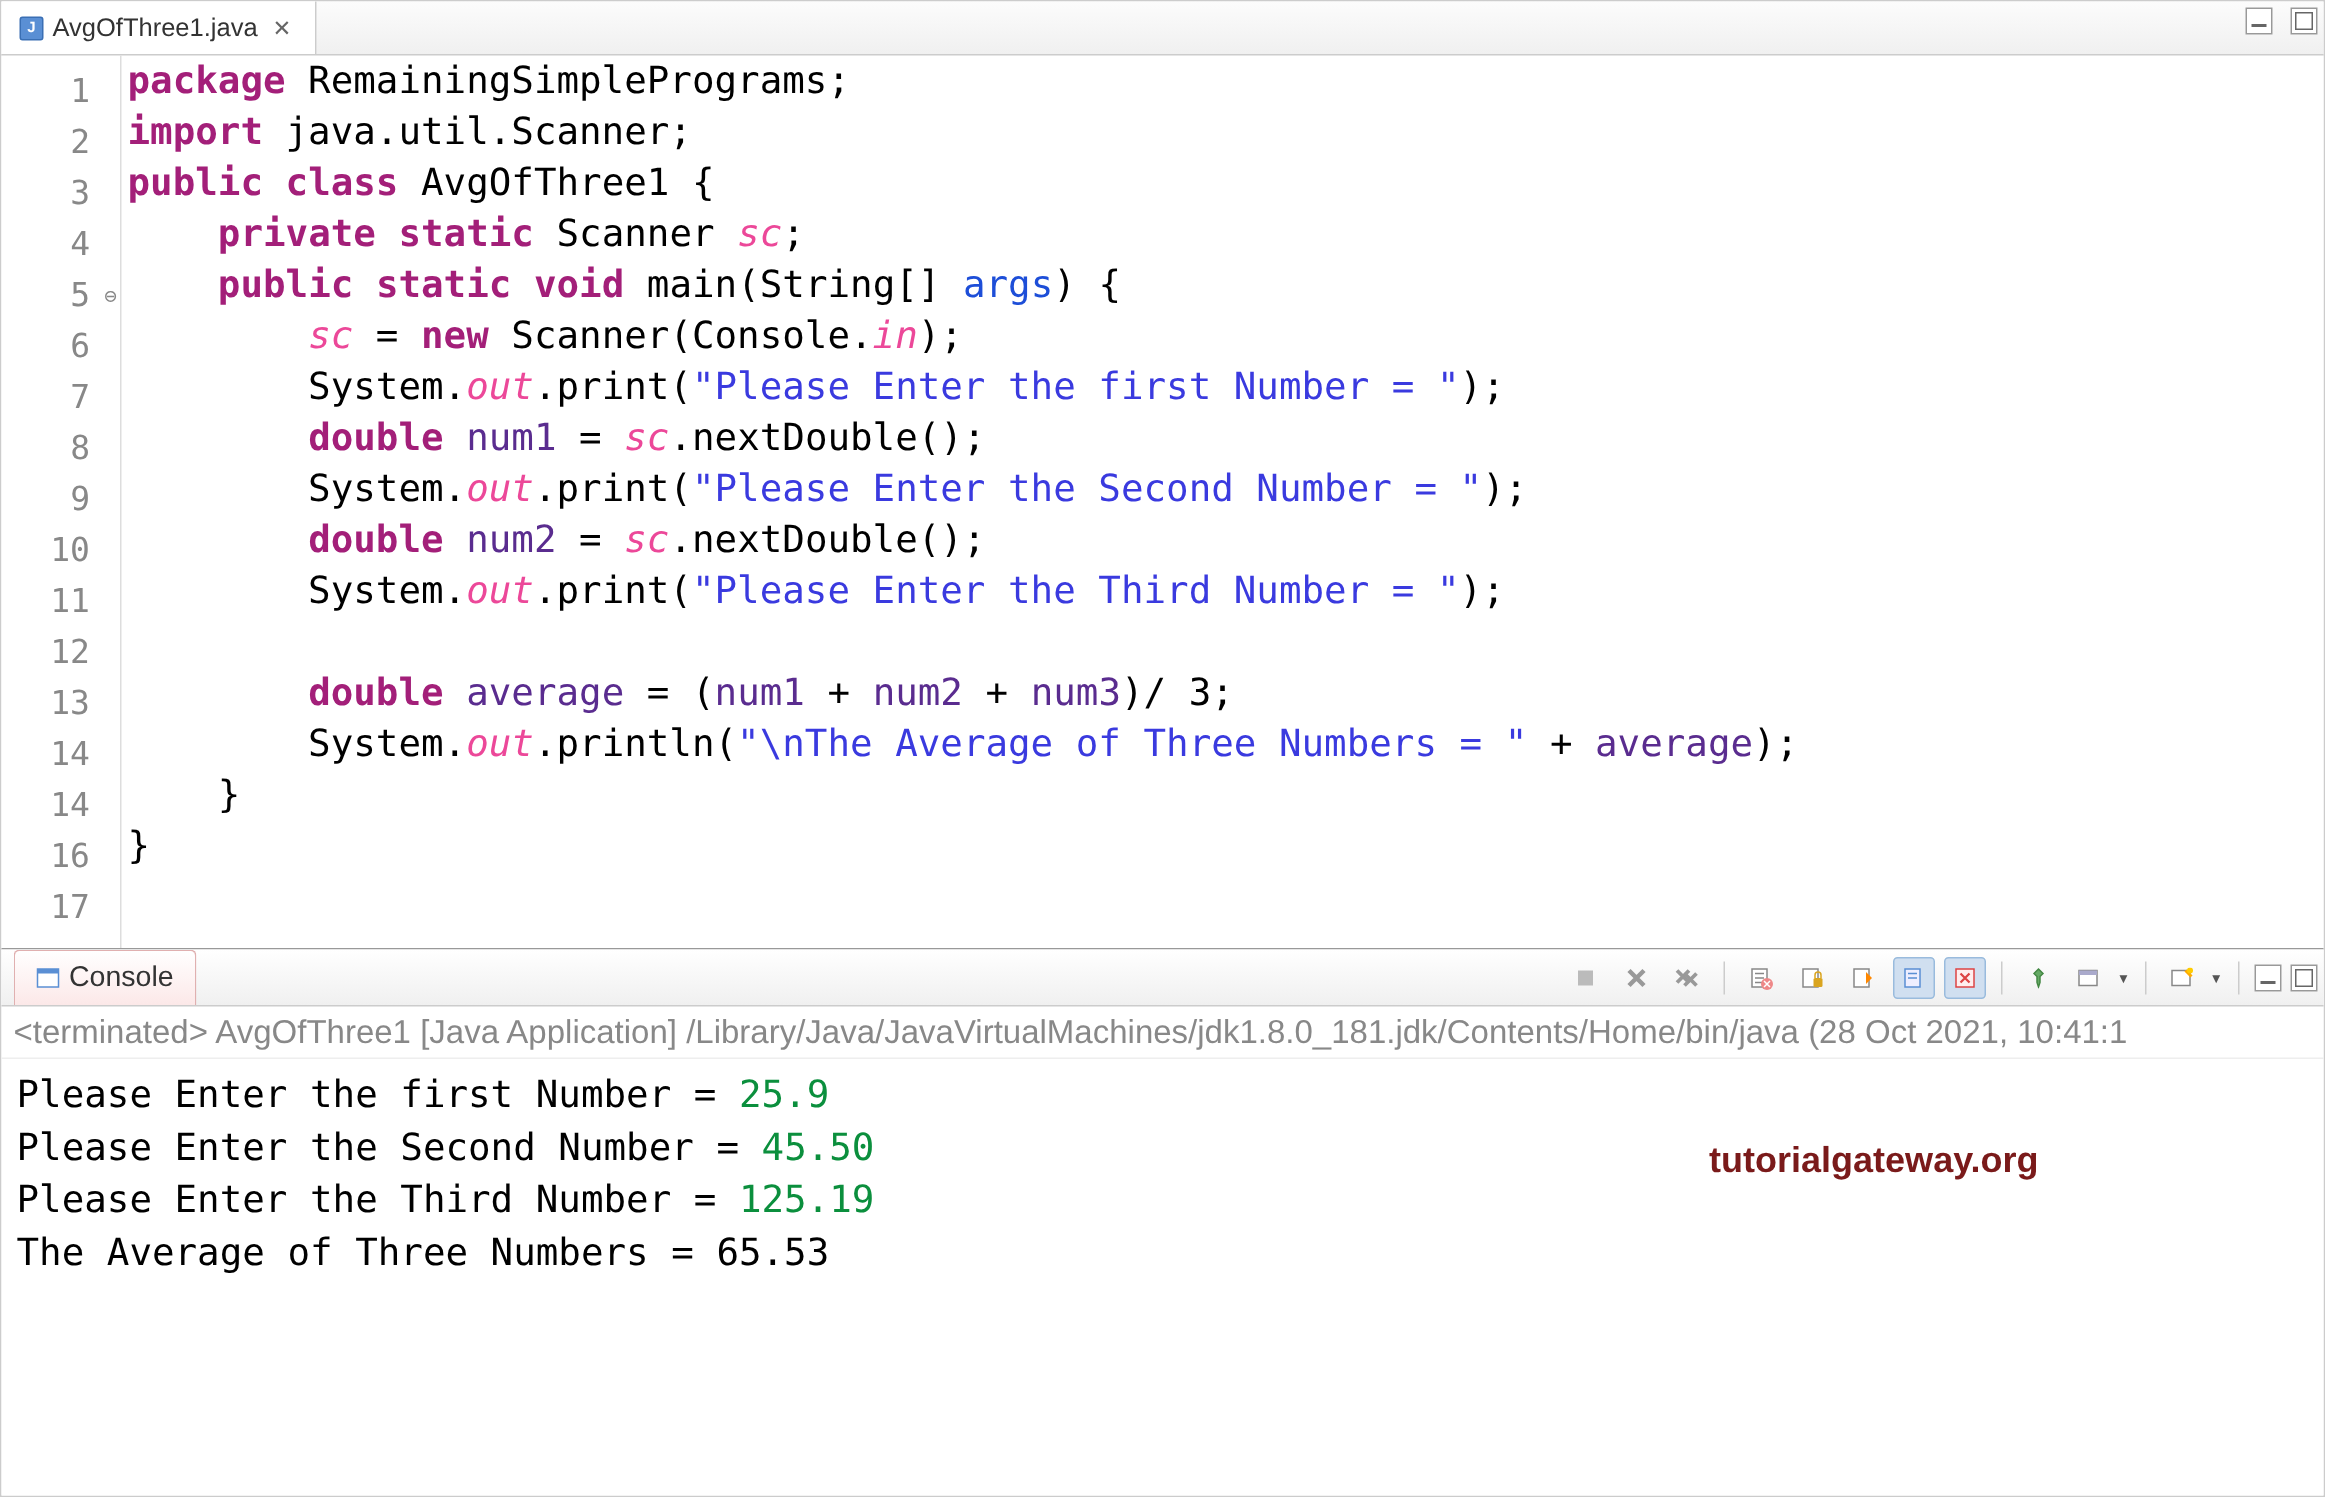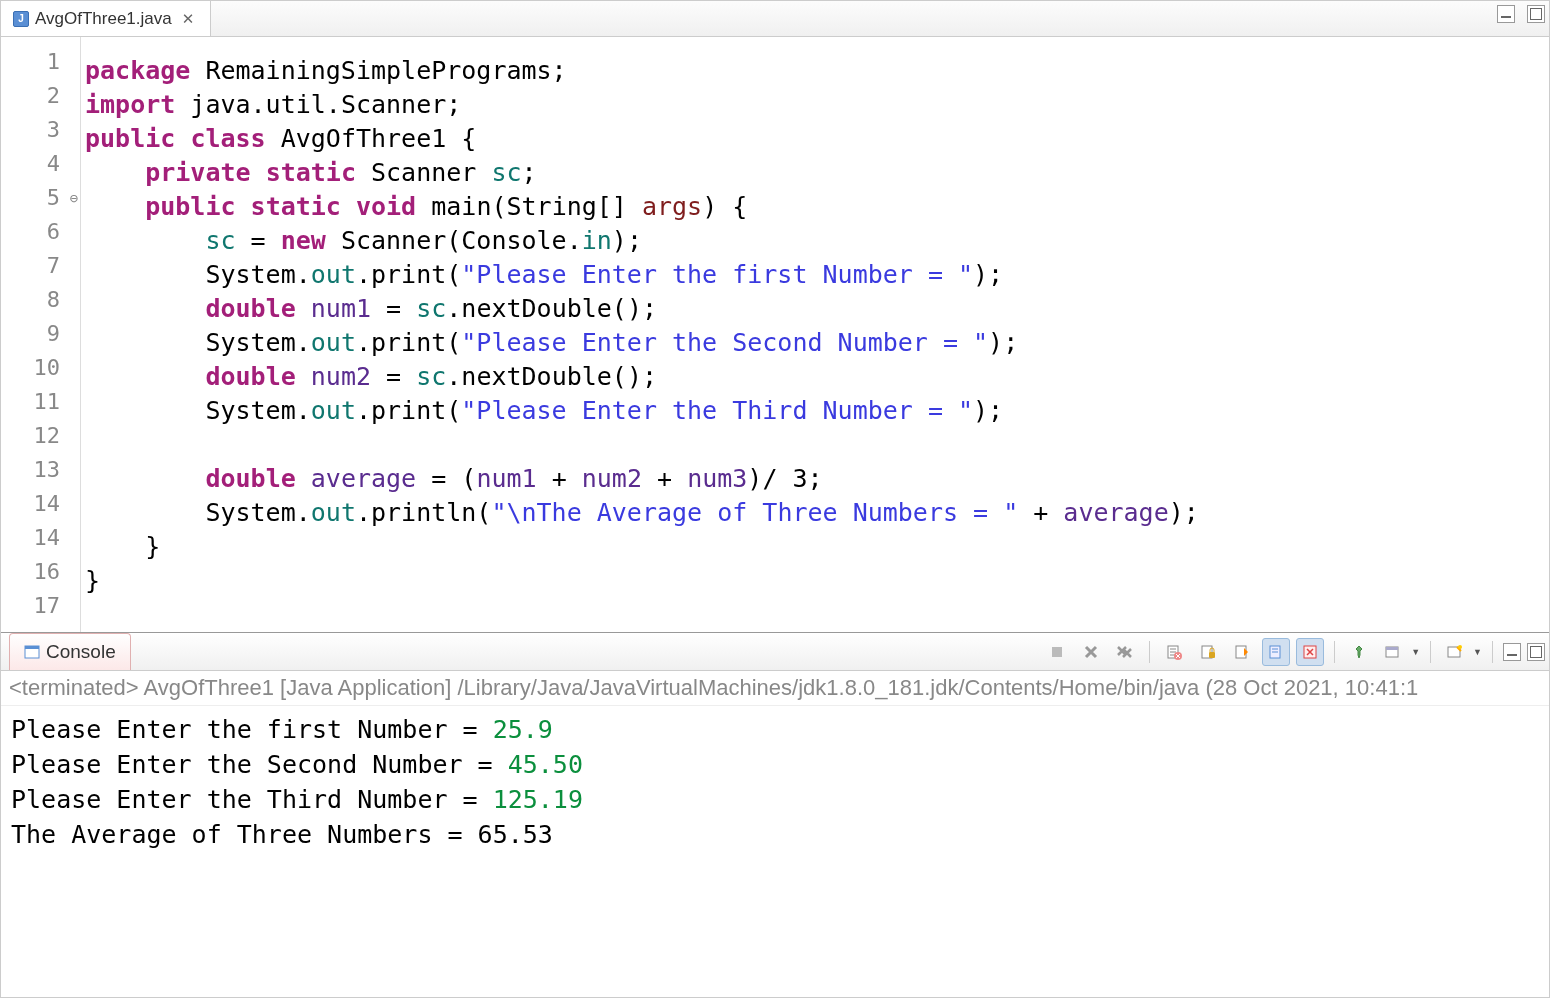--- a/index.html
+++ b/index.html
@@ -118,33 +118,33 @@
     .fold-marker::after {
       content: '⊖';
       position: absolute;
       right: 2px;
       top: 0;
       font-size: 14px;
       color: #888;
     }
     .code-area {
       flex: 1;
-      padding: 17px 4px;
+      padding: 0 4px;
       font-family: Menlo, Consolas, monospace;
       font-size: 25px;
       line-height: 34px;
     }
     .code-line {
       height: 34px;
       white-space: pre;
     }
     .kw { color: #a31f79; font-weight: bold; }
-    .static-field { color: #0f766e; }
+    .static-field { color: #ec4899; font-style: italic; }
     .var-field { color: #5a2c8f; }
-    .param { color: #7f1d1d; }
+    .param { color: #1d4ed8; }
     .str { color: #3a3adf; }
     
     .console-panel {
       border-top: 1px solid #999;
       background: #fff;
       height: 365px;
       display: flex;
       flex-direction: column;
     }
     .console-header {
@@ -375,20 +375,21 @@
             </svg>
           </span>
         <span class="dropdown-arrow">▼</span>
         <span class="tb-sep"></span>
         <span class="win-btn win-min"></span>
         <span class="win-btn win-max"></span>
       </div>
     </div>
     <div class="console-status">&lt;terminated&gt; AvgOfThree1 [Java Application] /Library/Java/JavaVirtualMachines/jdk1.8.0_181.jdk/Contents/Home/bin/java  (28 Oct 2021, 10:41:1</div>
     <div class="console-output" id="console-output">
+      <div class="watermark">tutorialgateway.org</div>
     <div class="out-line"><span>Please Enter the first Number = </span><span class="user-input">25.9</span></div>
         <div class="out-line"><span>Please Enter the Second Number = </span><span class="user-input">45.50</span></div>
         <div class="out-line"><span>Please Enter the Third Number = </span><span class="user-input">125.19</span></div>
         <div class="out-line"><span></span></div>
         <div class="out-line"><span>The Average of Three Numbers = 65.53</span></div>
       </div>
   </div>
 </div>
 
 </body></html>

